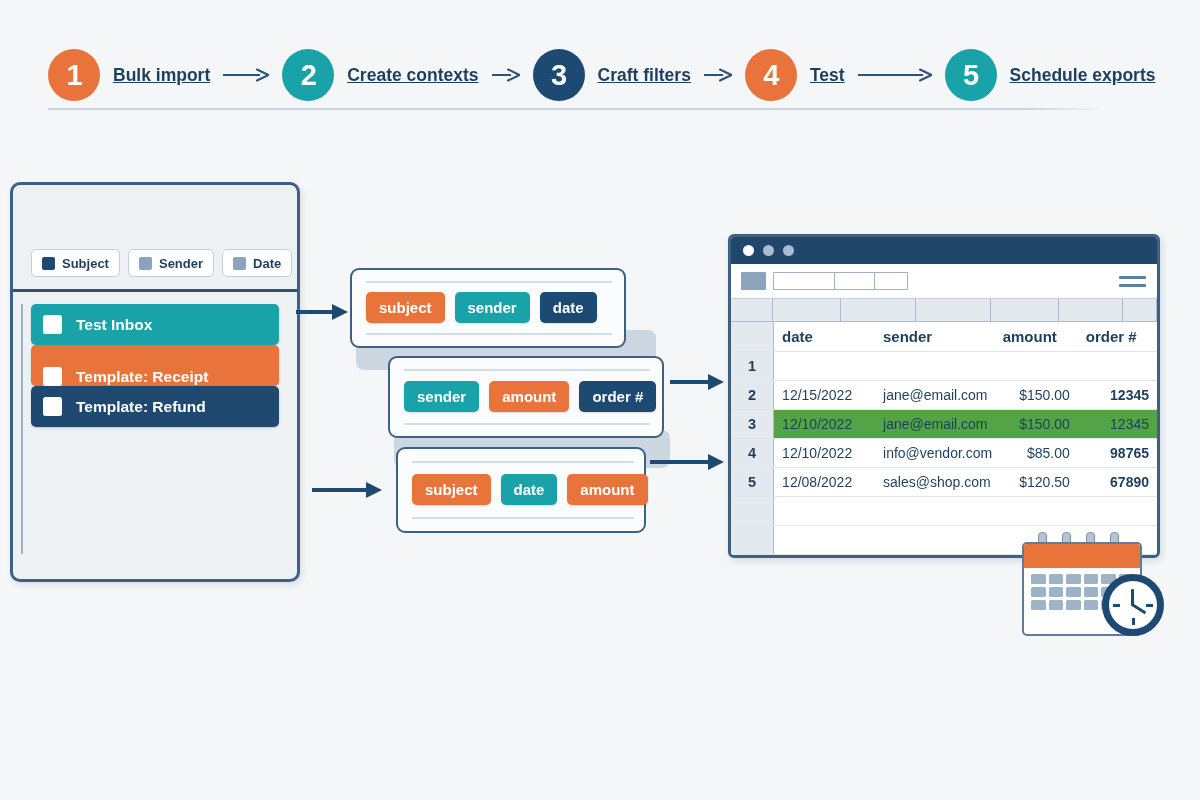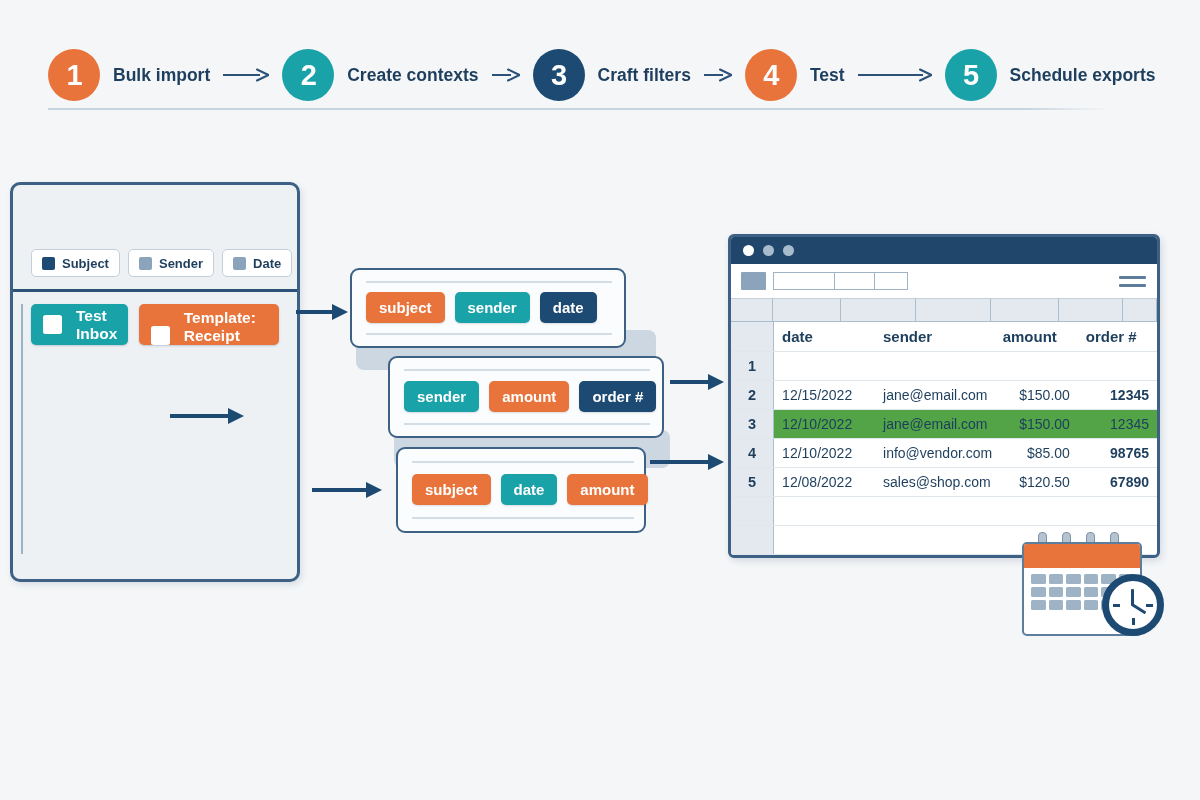--- a/index.html
+++ b/index.html
@@ -20,21 +20,21 @@
   }
   .step{display:flex;align-items:center;flex:0 0 auto;}
   .step-circle{
     width:52px;height:52px;border-radius:50%;
     display:flex;align-items:center;justify-content:center;
     color:#fdfdfd;font-size:29px;font-weight:bold;
     letter-spacing:-1px;
   }
   .step-label{
     margin-left:13px;font-size:17.5px;font-weight:bold;
-    color:#1d3e5c;white-space:nowrap;
+    color:#1d3e5c;white-space:nowrap;text-decoration:underline;
   }
   .step-arrow{
     flex:0 0 auto;display:flex;align-items:center;
     margin:0 13px;
   }
   .step-arrow svg{display:block;}
   #stepper-rule{
     position:absolute;left:48px;top:108px;width:1060px;height:2px;
     background:linear-gradient(to right,#c8d3dd,#c8d3dd 92%,rgba(200,211,221,0));
   }
@@ -76,21 +76,21 @@
     padding:0 10px;height:28px;box-sizing:border-box;
     font-size:13px;font-weight:bold;color:#1d3e5c;
     cursor:pointer;white-space:nowrap;
   }
   .chip-sq{width:13px;height:13px;border-radius:2px;flex:0 0 auto;}
   #panel-divider{
     position:absolute;left:0;top:104px;width:100%;height:3px;background:#2c5277;
   }
   #inbox-list{
     position:absolute;left:18px;top:119px;width:248px;
-    display:flex;flex-direction:row;gap:11px;
+    display:flex;flex-direction:column;
   }
   .inbox-item{
     height:41px;border-radius:5px;
     display:flex;align-items:center;padding-left:12px;
     color:#ffffff;font-size:15.5px;font-weight:bold;
     cursor:pointer;box-sizing:border-box;
     box-shadow:0 1px 2px rgba(30,55,80,.22);
   }
   .inbox-check{
     width:19px;height:19px;background:#ffffff;border-radius:2.5px;
@@ -269,20 +269,24 @@
     <div id="list-left-rule"></div>
     <div id="inbox-list">
         <div class="inbox-item" style="background: rgb(25, 162, 168);">
           <span class="inbox-check"></span>
           <span>Test Inbox</span>
         </div>
         <div class="inbox-item" style="background: rgb(232, 116, 59); align-items: flex-end;">
           <span class="inbox-check"></span>
           <span>Template: Receipt</span>
         </div>
+        <div class="inbox-item" style="background: rgb(32, 73, 111);">
+          <span class="inbox-check"></span>
+          <span>Template: Refund</span>
+        </div>
       </div>
   </div>
 
   <svg class="arrow-svg" style="left:294px;top:300px;" width="56" height="24">
     <line x1="2" y1="12" x2="40" y2="12" stroke="#1d4a72" stroke-width="4"></line>
     <polygon points="38,4 54,12 38,20" fill="#1d4a72"></polygon>
   </svg>
   <svg class="arrow-svg" style="left:168px;top:404px;" width="78" height="24">
     <line x1="2" y1="12" x2="62" y2="12" stroke="#1d4a72" stroke-width="4"></line>
     <polygon points="60,4 76,12 60,20" fill="#1d4a72"></polygon>

